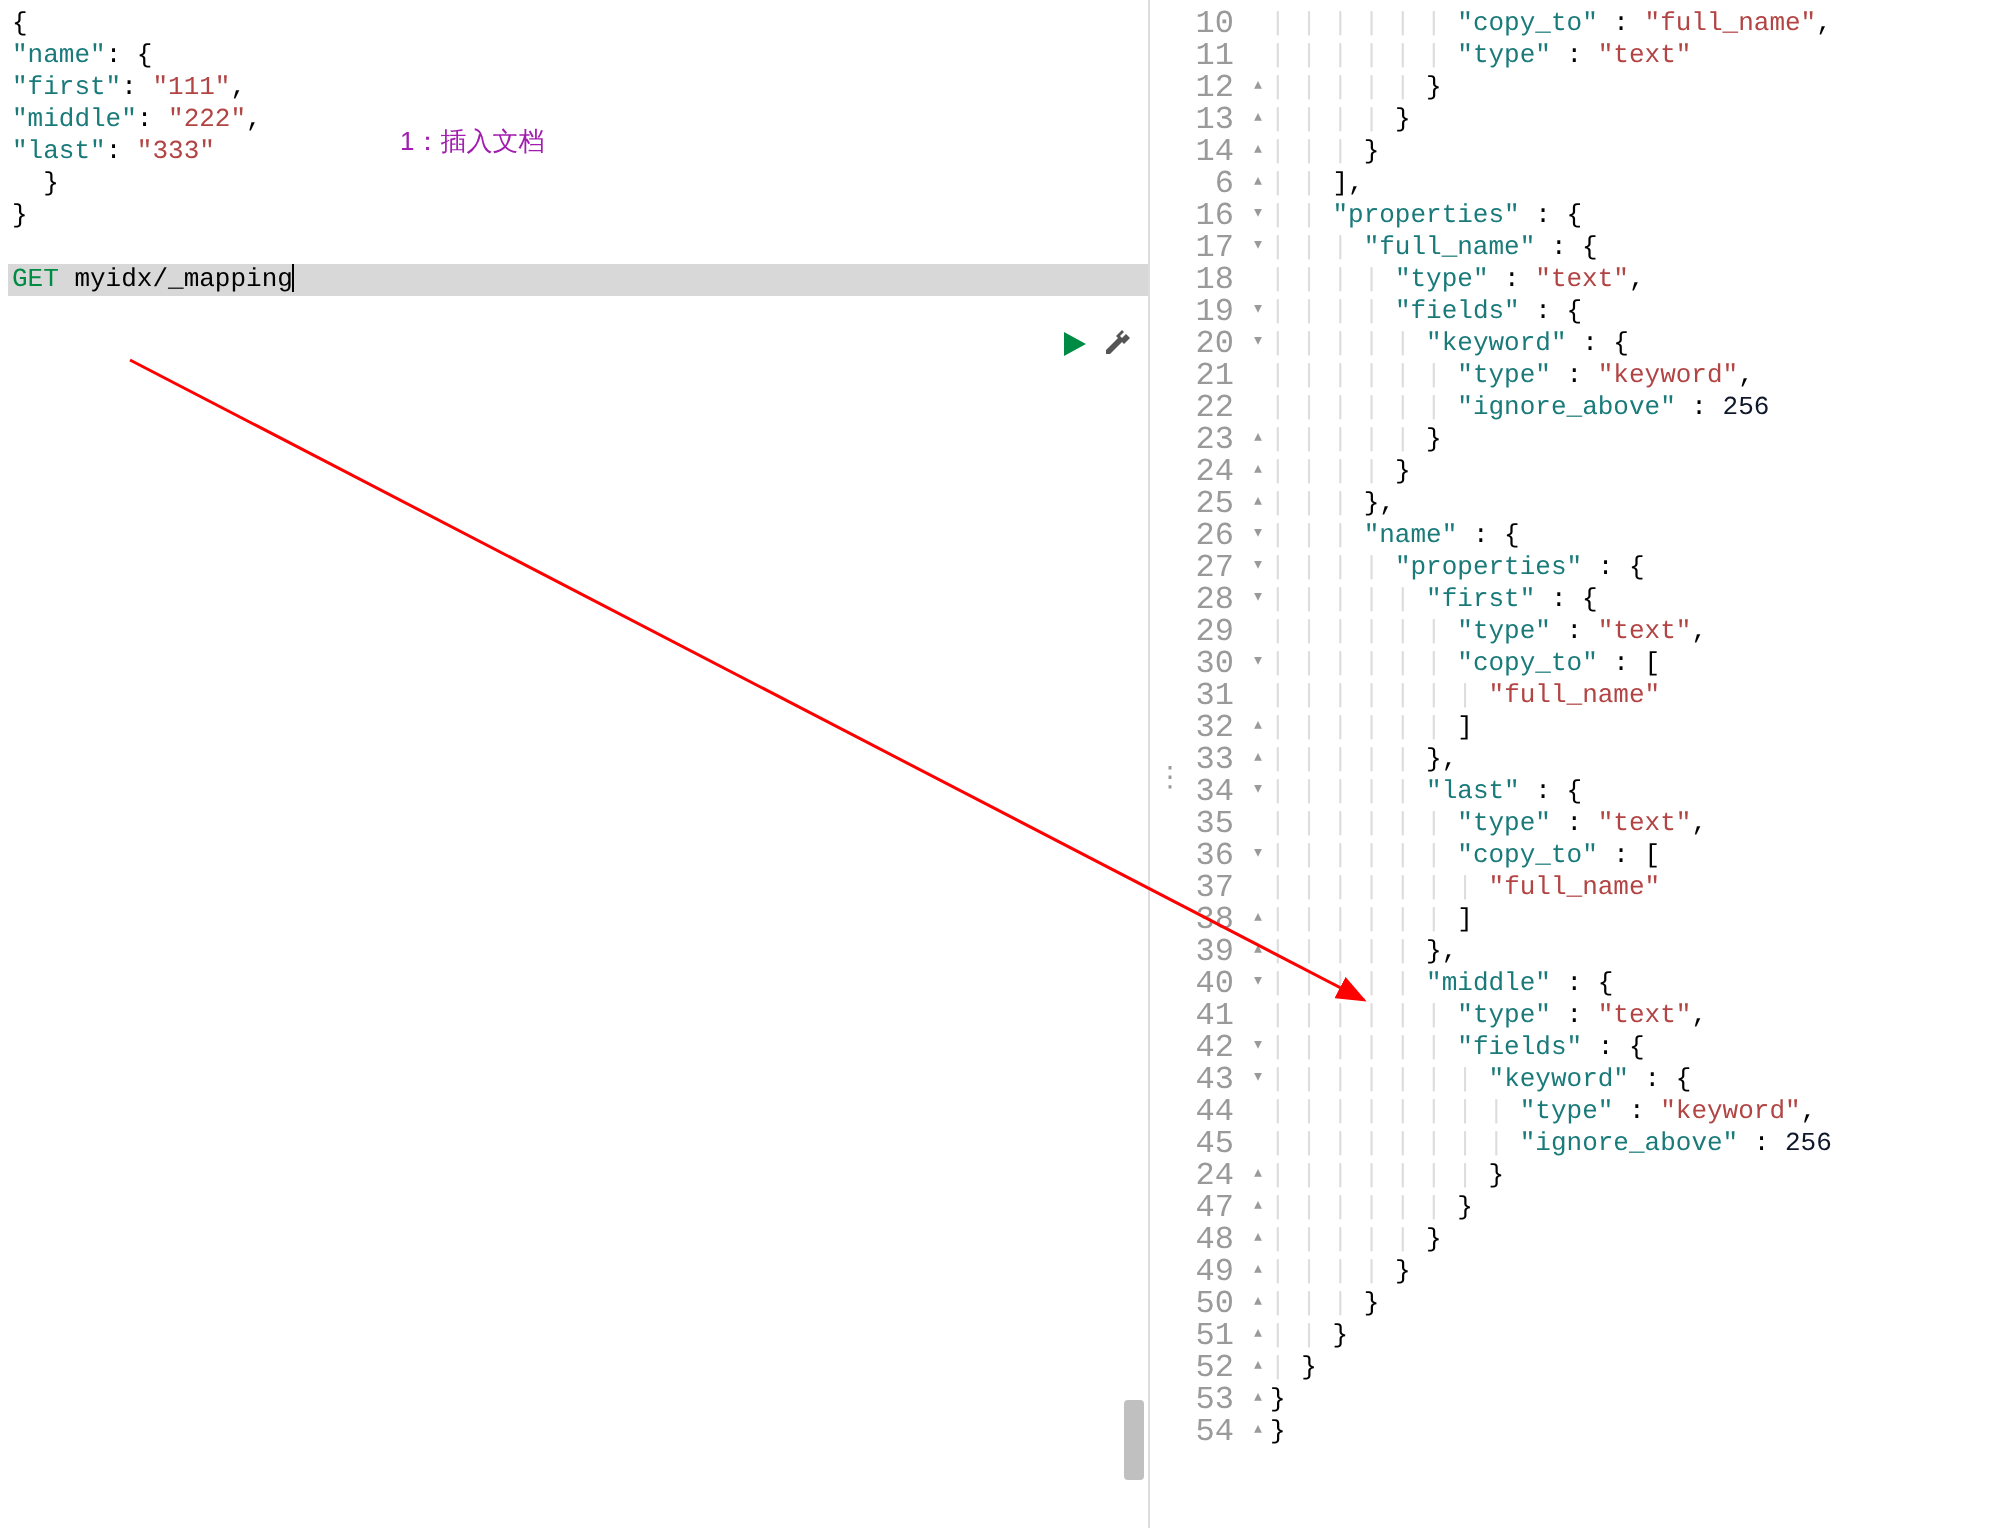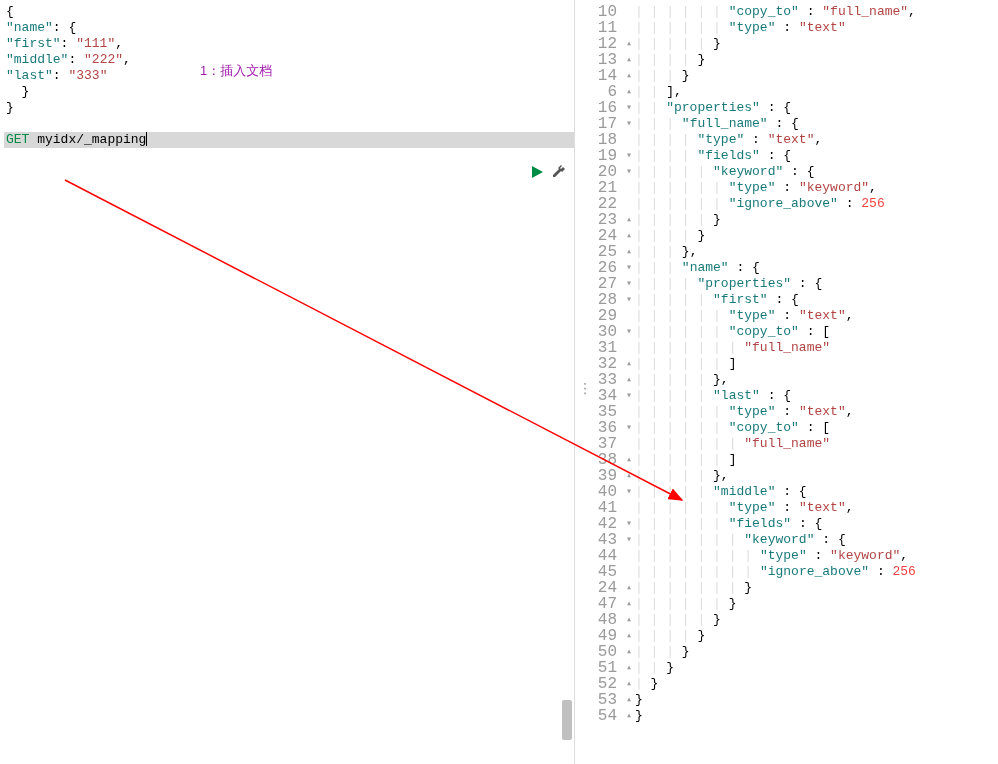--- a/index.html
+++ b/index.html
@@ -70,21 +70,21 @@
       font-size: 10px;
       text-align: center;
     }
     .code-content {
       display: inline-block;
     }
     .kw-put { color: #8b008b; }
     .kw-get { color: #008b45; text-align: center; }
     .str-key { color: #1a7a7a; }
     .str-val { color: #b24444; }
-    .num { color: #ef4444; text-align: center; }
+    .num { color: #0f172a; text-align: center; }
     .highlighted-line {
       background: #d8d8d8;
       position: relative;
     }
     .action-icons {
       position: absolute;
       right: 8px;
       top: 165px;
       display: flex;
       gap: 8px;

